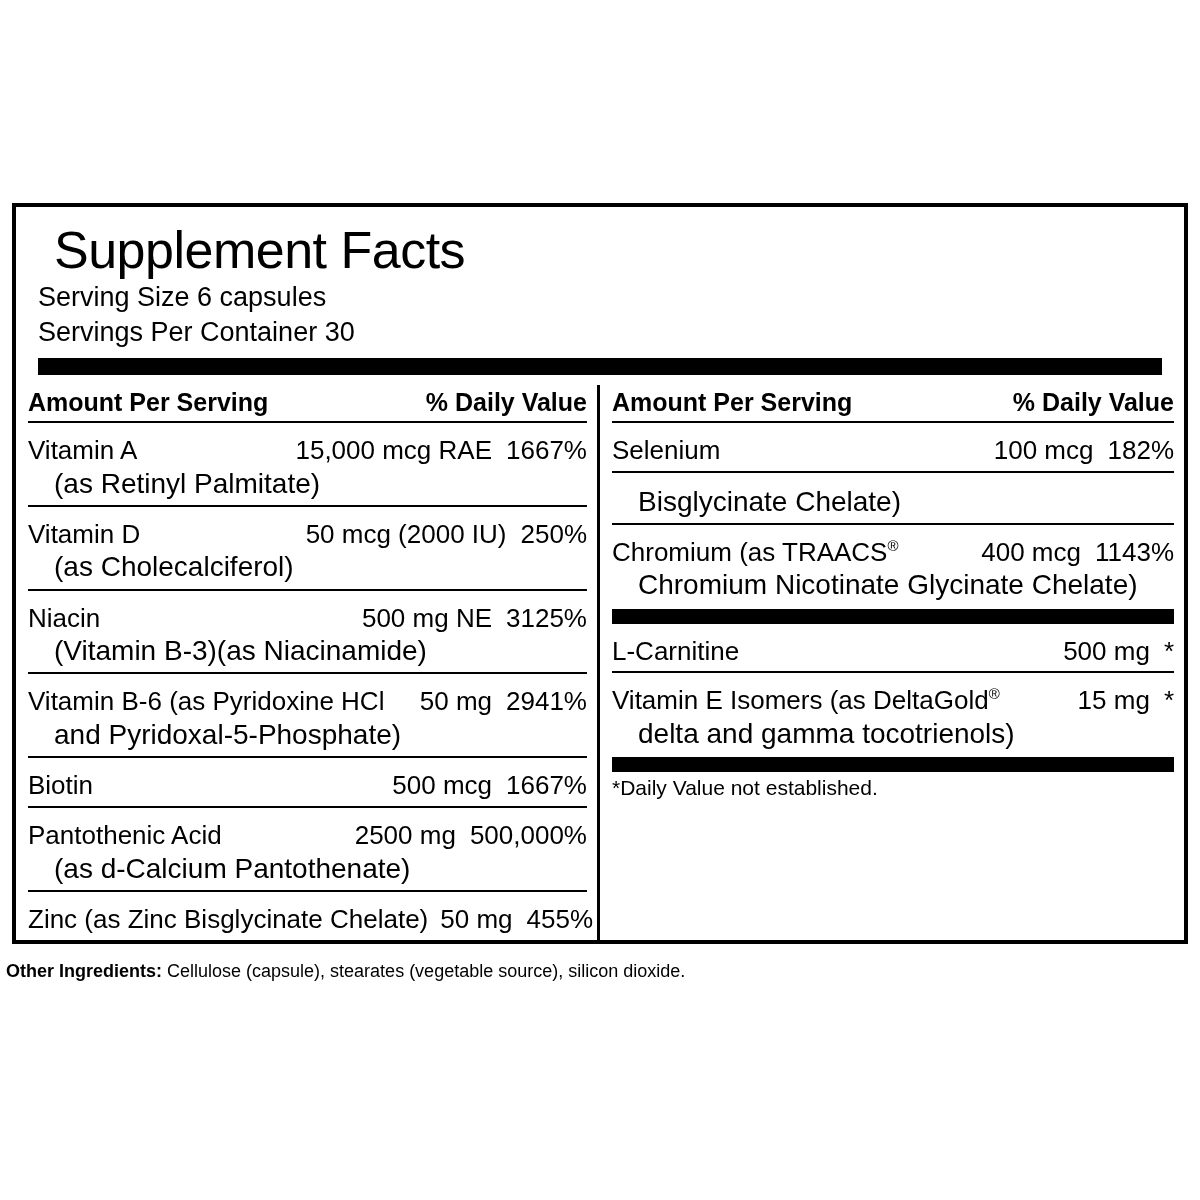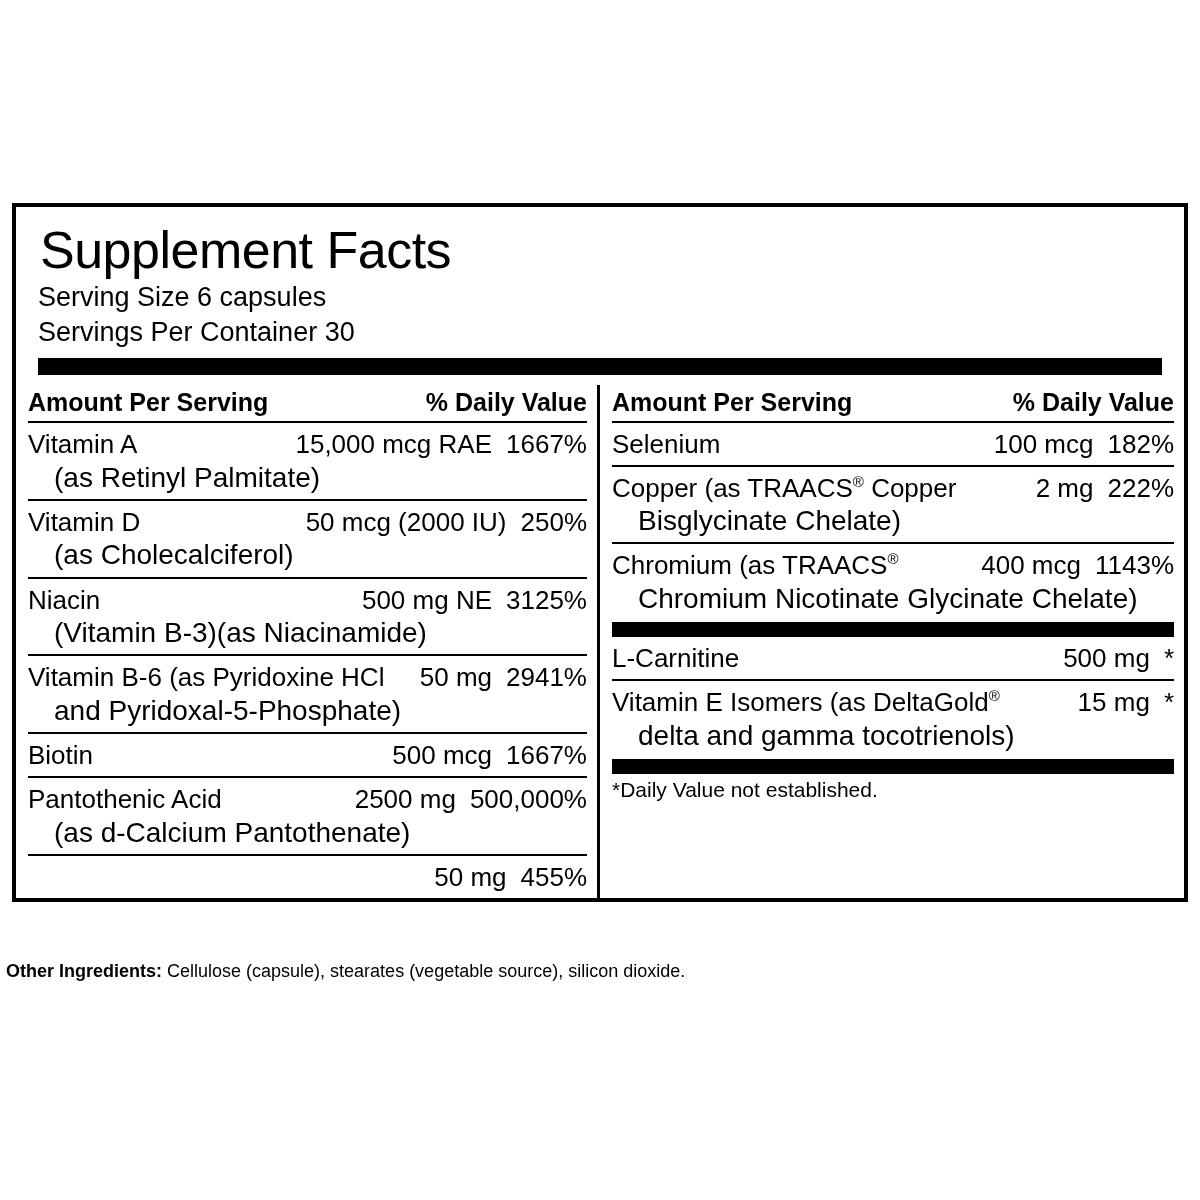--- a/index.html
+++ b/index.html
@@ -28,21 +28,21 @@
 
   .pad {
     padding: 8px 22px 10px 22px;
   }
 
   .title {
     font-size: 52px;
     font-weight: 400;
     letter-spacing: -0.5px;
     line-height: 1.05;
-    margin: 8px 0 2px 2px;
+    margin: 8px 0 2px 16px;
   }
 
   .serving-line {
     font-size: 27px;
     line-height: 1.3;
     font-weight: 400;
   }
 
   .thickbar {
     height: 17px;
@@ -69,21 +69,21 @@
     justify-content: space-between;
     align-items: baseline;
     font-size: 25px;
     font-weight: bold;
     padding: 3px 0 4px 0;
     border-bottom: 2px solid #000;
   }
 
   .row {
     border-bottom: 2px solid #000;
-    padding: 6px 0 4px 0;
+    padding: 12px 0 4px 0;
   }
   .row.last {
     border-bottom: none;
   }
   .row.nobottom {
     border-bottom: none;
   }
 
   .mainline {
     display: flex;
@@ -224,20 +224,21 @@
           <span class="nm">Pantothenic Acid</span>
           <span class="spacer"></span>
           <span class="amt">2500 mg</span>
           <span class="dv">500,000%</span>
         </div>
         <div class="subline">(as d-Calcium Pantothenate)</div>
       </div>
 
       <div class="row last">
         <div class="mainline">
+          <span class="nm">Zinc (as Zinc Bisglycinate Chelate)</span>
           <span class="spacer"></span>
           <span class="amt">50 mg</span>
           <span class="dv">455%</span>
         </div>
       </div>
 
     </div>
 
     <div class="col right">
 
@@ -249,26 +250,20 @@
       <div class="row">
         <div class="mainline">
           <span class="nm">Selenium</span>
           <span class="spacer"></span>
           <span class="amt">100 mcg</span>
           <span class="dv">182%</span>
         </div>
       </div>
 
       <div class="row">
-        <div class="mainline">
-          <span class="nm"><span>Copper (as TRAACS</span><span class="sup">®</span><span> Copper</span></span>
-          <span class="spacer"></span>
-          <span class="amt">2 mg</span>
-          <span class="dv">222%</span>
-        </div>
         <div class="subline">Bisglycinate Chelate)</div>
       </div>
 
       <div class="row nobottom">
         <div class="mainline">
           <span class="nm"><span>Chromium (as TRAACS</span><span class="sup">®</span></span>
           <span class="spacer"></span>
           <span class="amt">400 mcg</span>
           <span class="dv">1143%</span>
         </div>

